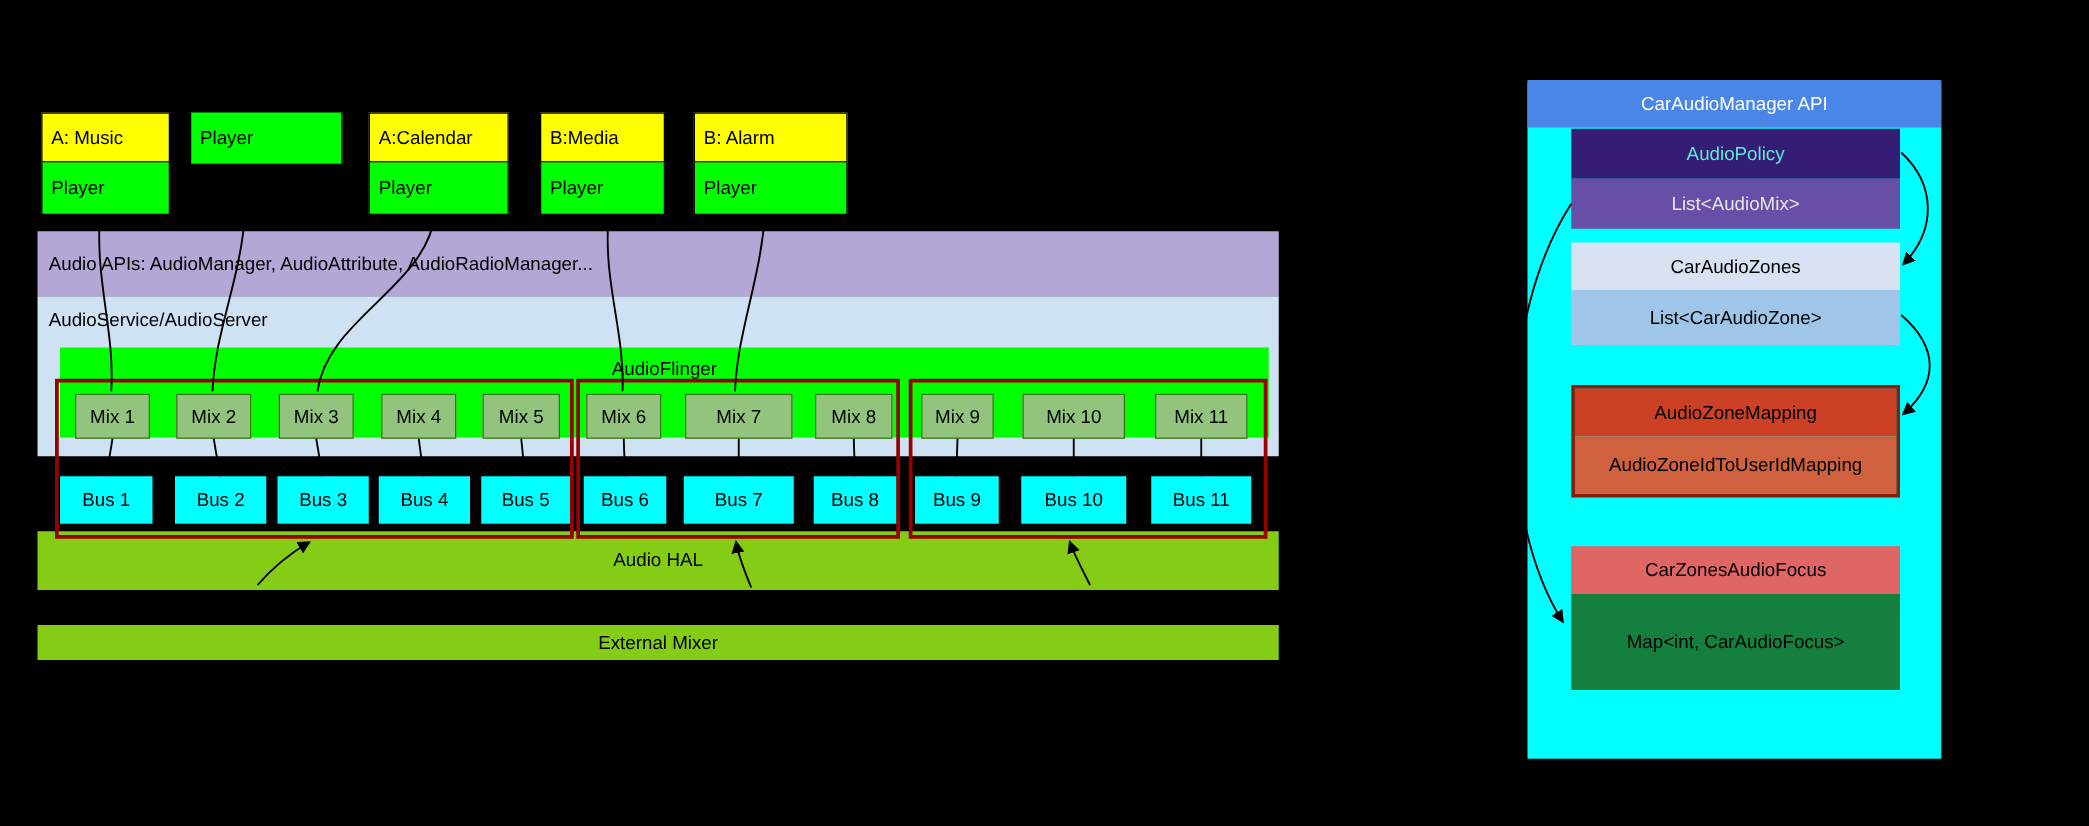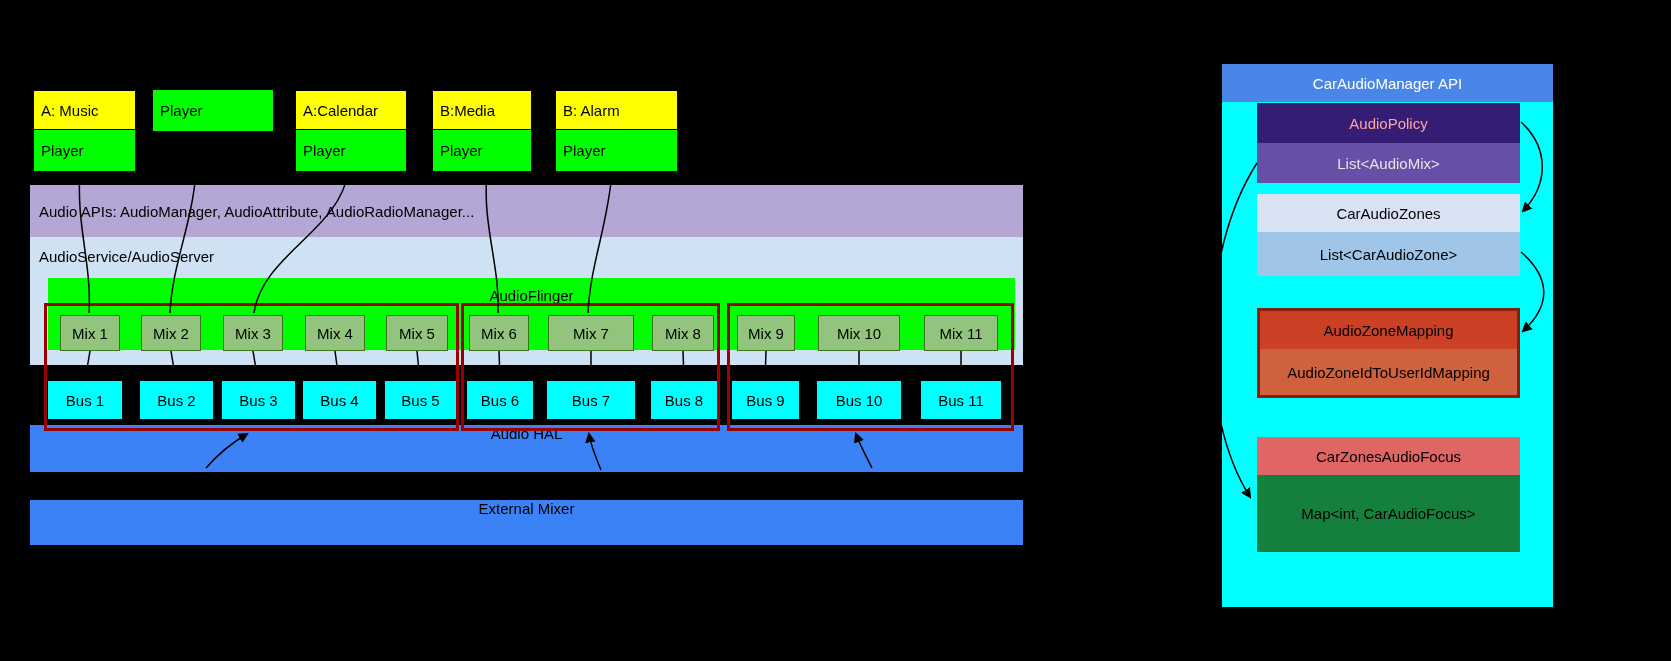--- a/index.html
+++ b/index.html
@@ -12,32 +12,32 @@
   .app-player { height:42px; background:#00ff00; display:flex; align-items:center; padding:0 7px; border:1px solid #000; border-top:none; }
 
   
   .apis-bar { position:absolute; left:30px; top:185px; width:993px; height:52px; background:#b4a7d6; display:flex; align-items:center; padding-left:9px; z-index:1; }
   .service-bg { position:absolute; left:30px; top:237px; width:993px; height:128px; background:#cfe2f3; z-index:1; }
   .service-label { position:absolute; left:9px; top:11px; }
   .flinger { position:absolute; left:48px; top:278px; width:967px; height:72px; background:#00ff00; text-align:center; padding-top:9px; z-index:2; }
   .mix { position:absolute; top:315px; height:36px; background:#93c47d; border:1px solid #38761d; display:flex; align-items:center; justify-content:center; z-index:6; }
   .bus { position:absolute; top:381px; height:38px; background:#00ffff; display:flex; align-items:center; justify-content:center; z-index:6; }
   .group { position:absolute; top:303px; height:128px; border:3px solid #990000; z-index:5; background:transparent; }
-  .tealbar { position:absolute; left:30px; width:993px; background:#3b82f6; display:flex; align-items:flex-start; justify-content:center; z-index:1; }
+  .tealbar { position:absolute; left:30px; width:993px; background:#84cc16; display:flex; align-items:center; justify-content:center; z-index:1; }
   .hal  { top:425px; height:47px; }
-  .extm { top:500px; height:45px; }
+  .extm { top:500px; height:28px; }
   .amp  { top:561px; height:44px; }
 
   
   .panel-header { position:absolute; left:1222px; top:28px; width:331px; height:38px; background:#4a86e8; color:#fff; display:flex; align-items:center; justify-content:center; z-index:2;margin-top:36px; }
   .panel { position:absolute; left:1222px; top:66px; width:331px; height:541px; background:#00ffff; z-index:1;padding-left:16px; }
   .panel-title { position:absolute; left:0; top:14px; width:100%; text-align:center; }
   .pbox { position:absolute; left:35px; width:263px; }
   .prow { display:flex; align-items:center; justify-content:center; text-align:center; }
-  .policy-top { height:40px; background:#351c75; color:#fca5a5; }
+  .policy-top { height:40px; background:#351c75; color:#5eead4; }
   .policy-sub { height:40px; background:#674ea7; color:#e5e5e5; }
   .zones-top  { height:38px; background:#d9e2f3; }
   .zones-sub  { height:44px; background:#9fc5e8; }
   .mapping { border:3px solid #85200c; }
   .mapping-top { height:38px; background:#cc4125; }
   .mapping-sub { height:46px; background:#d0613e; }
   .focus-top { height:38px; background:#e06666; }
   .focus-sub { height:77px; background:#15803d; }
 
   .wires { position:absolute; left:0; top:0; width:1671px; height:661px; z-index:10; pointer-events:none; }

